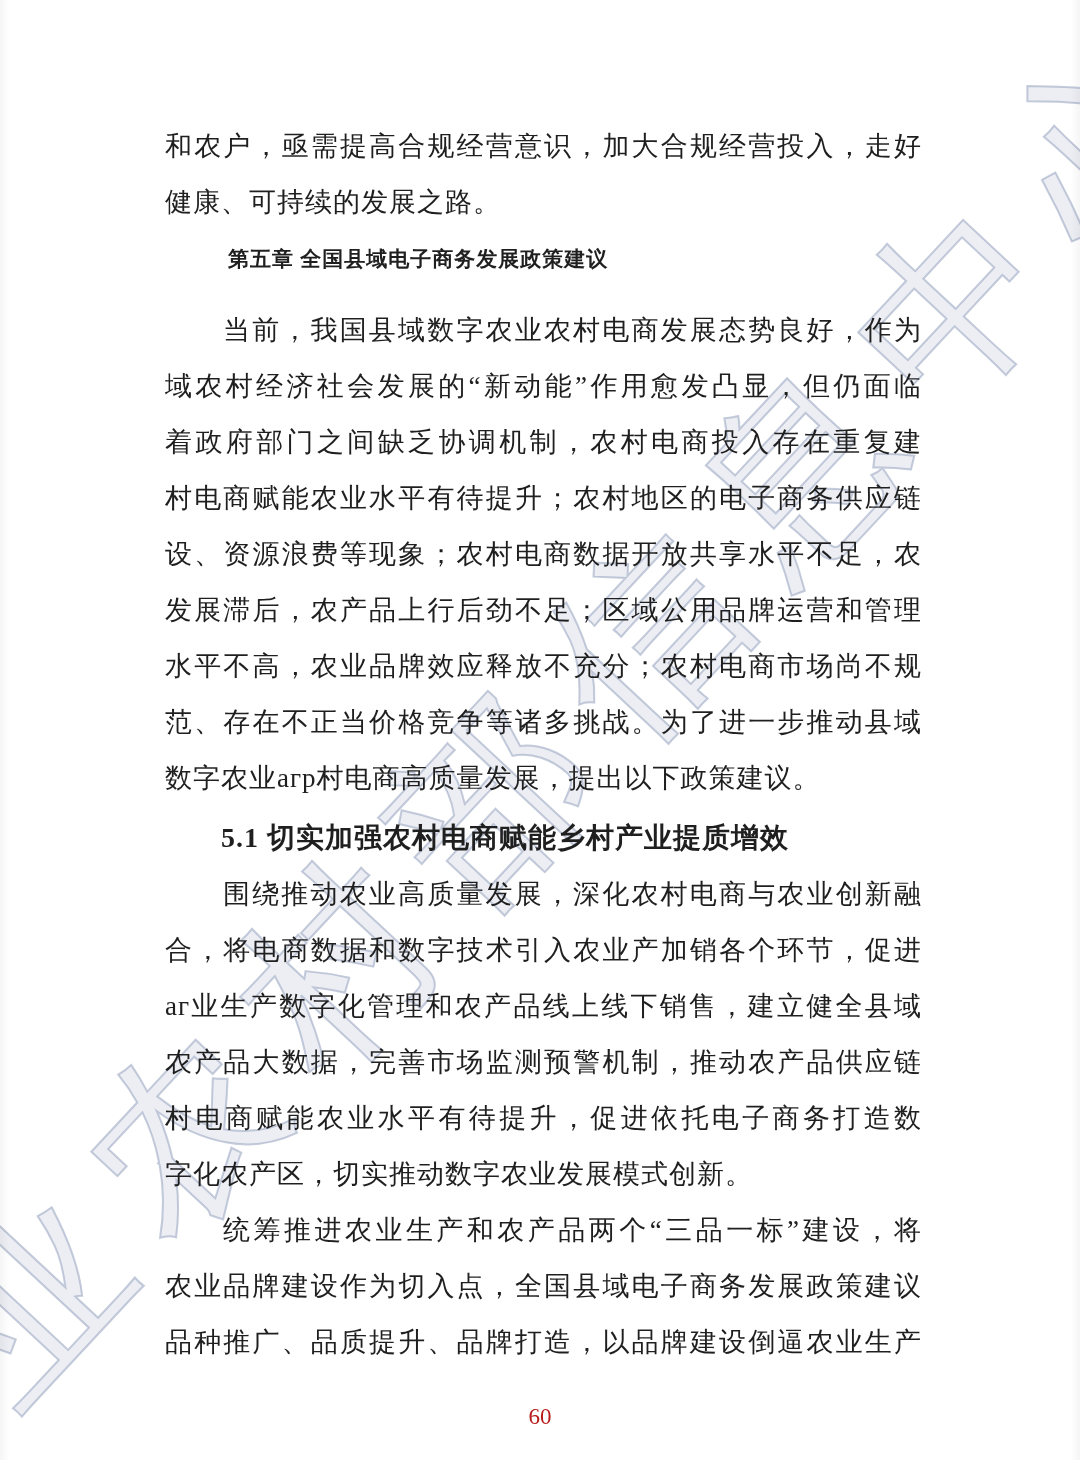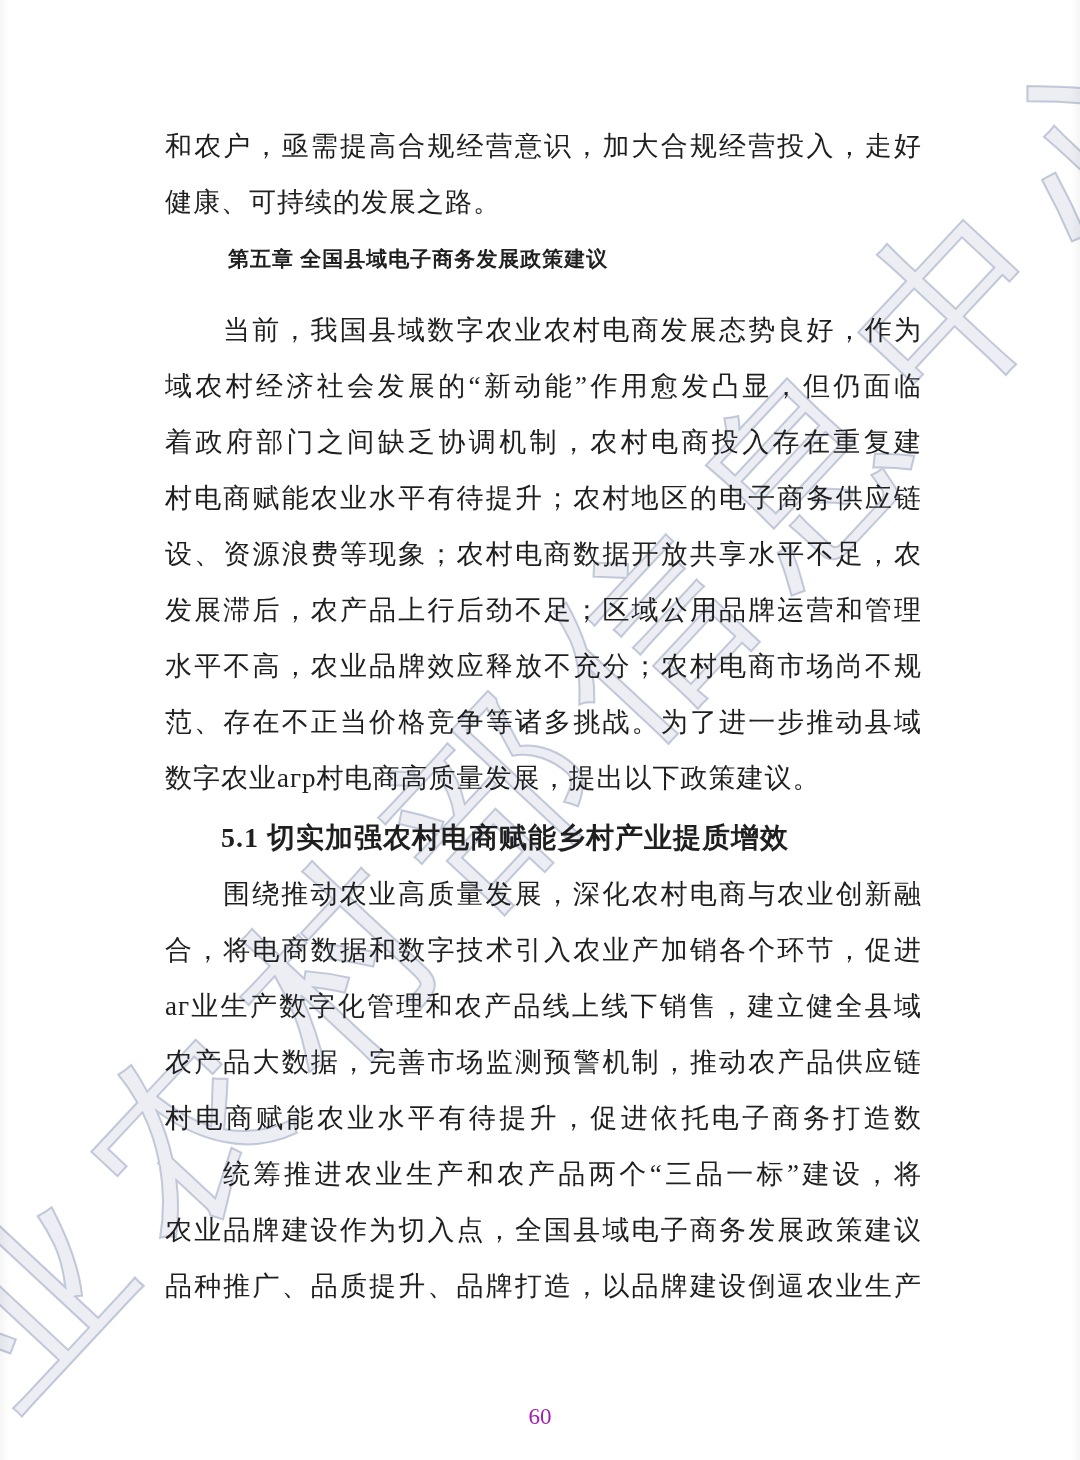--- a/index.html
+++ b/index.html
@@ -45,21 +45,21 @@
     font-size:21px; font-weight:bold; letter-spacing:1px;
     line-height:58px; height:58px;
   }
   .section{
     margin:4px 0 0 0; text-indent:56px;
     font-size:28px; font-weight:bold; letter-spacing:1px;
     line-height:56px; height:56px;
   }
   .pageno{
     position:absolute; left:0; right:0; bottom:30px;
-    text-align:center; font-size:23px; color:#a21caf; z-index:1;
+    text-align:center; font-size:23px; color:#b91c1c; z-index:1;
   }
 </style>
 </head>
 <body>
 
 <div class="page">
   <div class="watermark">农业农村部信息中心</div>
 
   <div class="content">
     <div class="line">和农户，亟需提高合规经营意识，加大合规经营投入，走好</div>
@@ -77,20 +77,21 @@
     <div class="line">范、存在不正当价格竞争等诸多挑战。为了进一步推动县域</div>
     <div class="line end">数字农业агр村电商高质量发展，提出以下政策建议。</div>
 
     <h2 class="section">5.1 切实加强农村电商赋能乡村产业提质增效</h2>
 
     <div class="line ind">围绕推动农业高质量发展，深化农村电商与农业创新融</div>
     <div class="line">合，将电商数据和数字技术引入农业产加销各个环节，促进</div>
     <div class="line">аг业生产数字化管理和农产品线上线下销售，建立健全县域</div>
     <div class="line">农产品大数据，完善市场监测预警机制，推动农产品供应链</div>
     <div class="line">村电商赋能农业水平有待提升，促进依托电子商务打造数</div>
+    <div class="line end">字化农产区，切实推动数字农业发展模式创新。</div>
 
     <div class="line ind">统筹推进农业生产和农产品两个“三品一标”建设，将</div>
     <div class="line">农业品牌建设作为切入点，全国县域电子商务发展政策建议</div>
     <div class="line">品种推广、品质提升、品牌打造，以品牌建设倒逼农业生产</div>
   </div>
 
   <div class="pageno">60</div>
 </div>
 
 </body></html>

